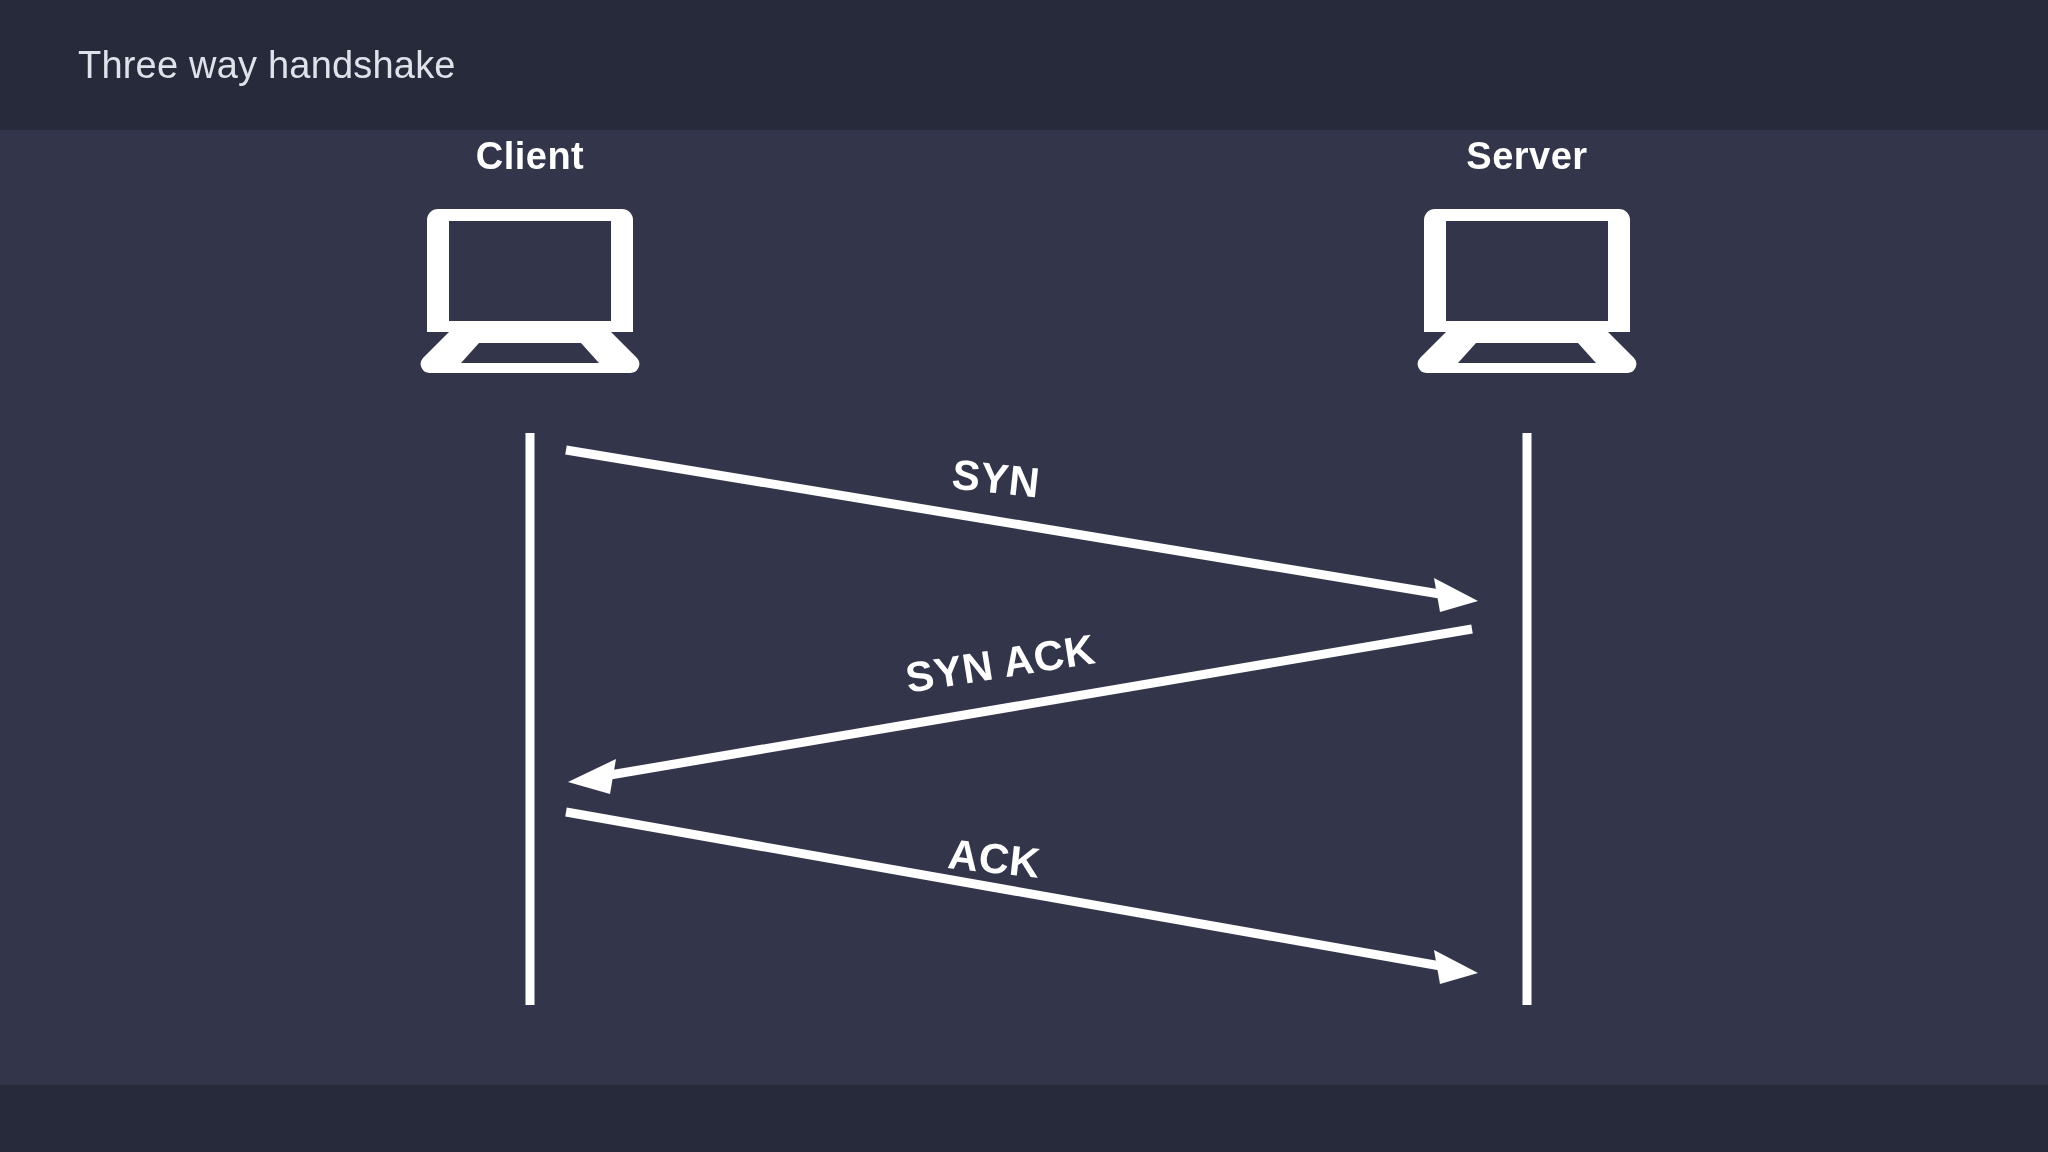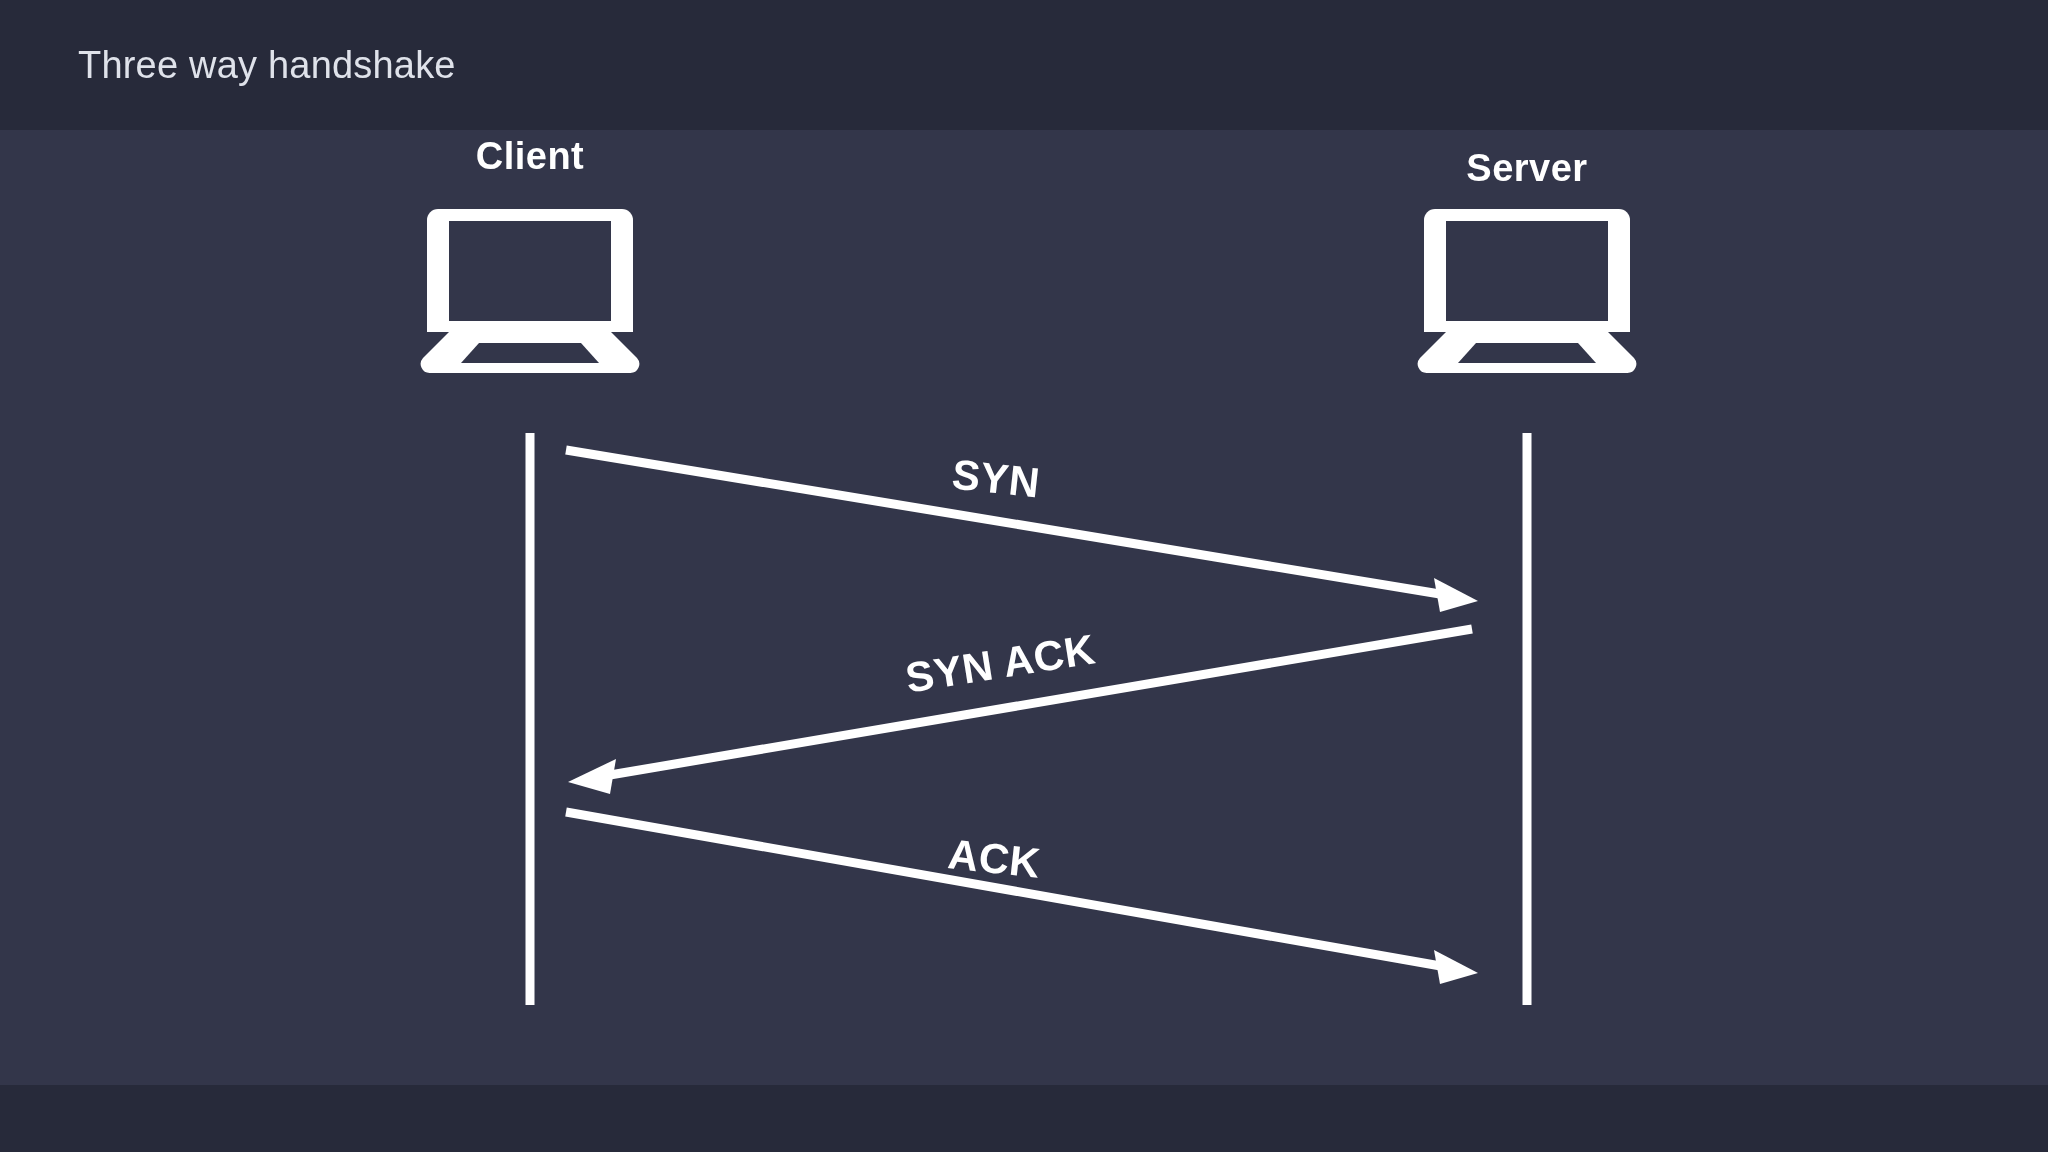--- a/index.html
+++ b/index.html
@@ -58,21 +58,21 @@
     position: absolute;
     top: 135px;
     width: 420px;
     text-align: center;
     font-size: 38px;
     font-weight: 700;
     color: #ffffff;
     letter-spacing: 0.5px;
   }
   .node-label.client { left: 320px; }
-  .node-label.server { left: 1317px; margin-top: 12px; }
+  .node-label.server { left: 1317px; }
 
   
   .laptop {
     position: absolute;
     top: 195px;
     width: 250px;
     height: 180px;
   }
   .laptop.client { left: 405px; }
   .laptop.server { left: 1402px; }

